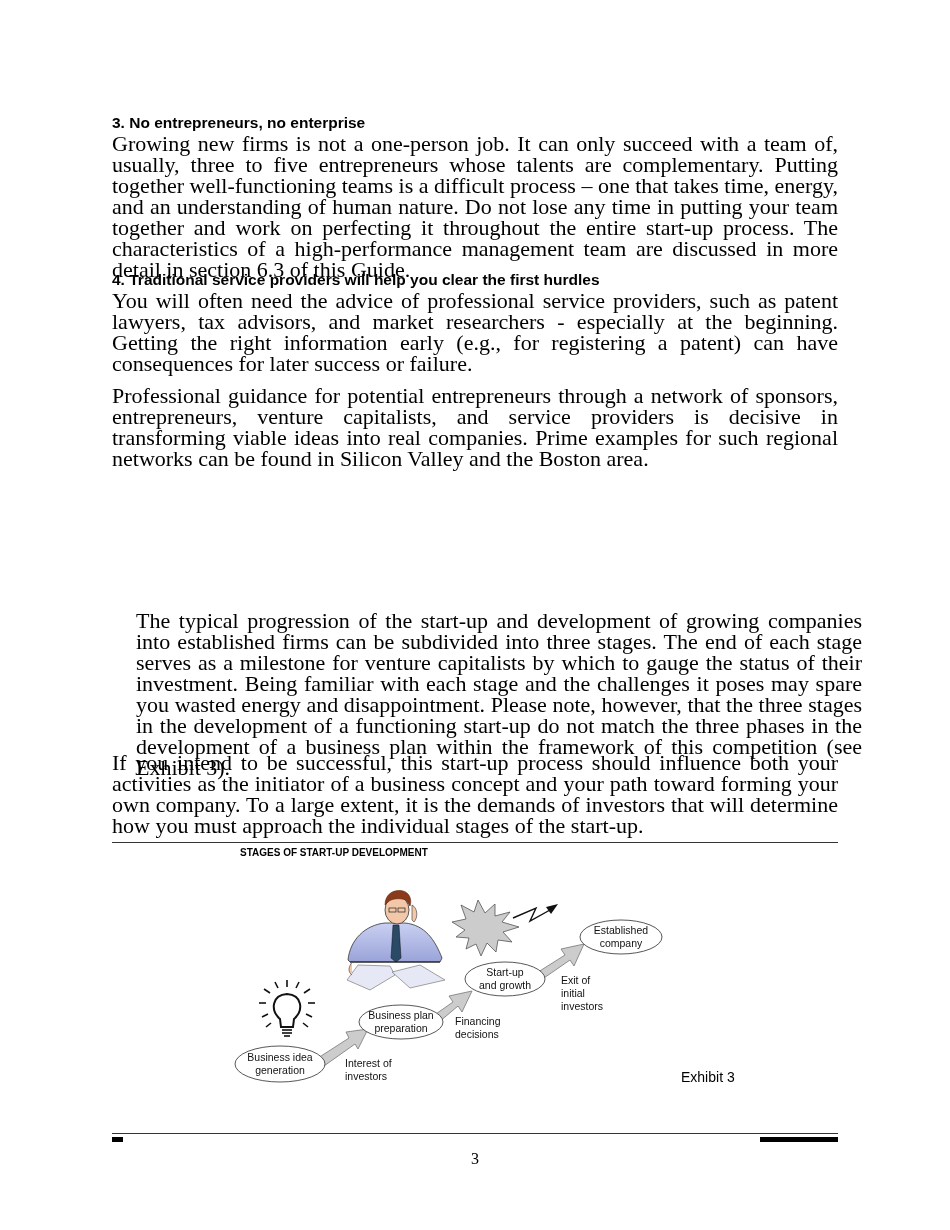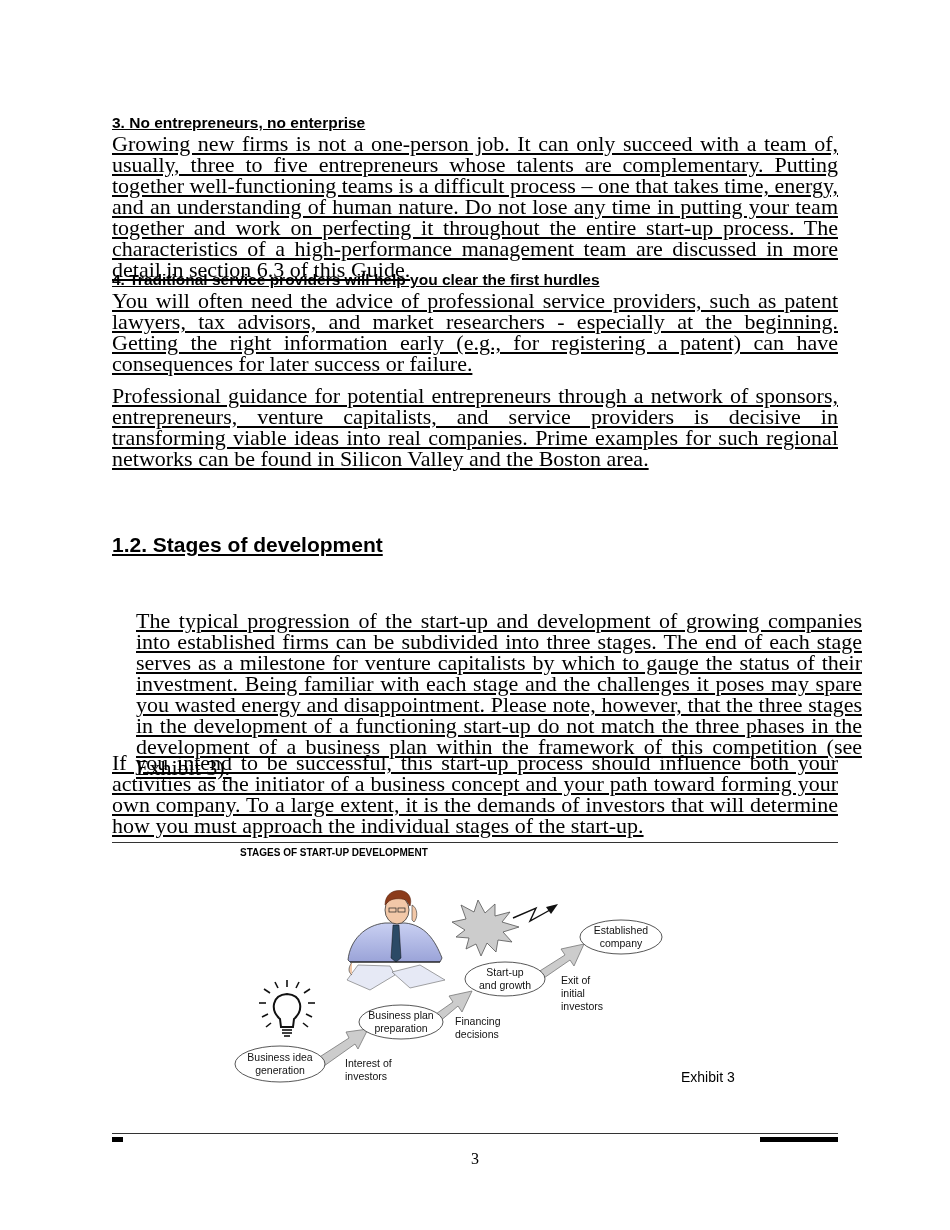--- a/index.html
+++ b/index.html
@@ -1,18 +1,18 @@
 <!DOCTYPE html>
 <html><head>
 <meta charset="utf-8">
 <style>
   html, body { margin: 0; padding: 0; background: #ffffff; }
   body { width: 950px; height: 1230px; position: relative; overflow: hidden; color: #000; }
   .page { position: absolute; left: 0; top: 0; width: 950px; height: 1230px; }
-  .content { position: absolute; left: 112px; width: 726px; text-decoration: underline; }
+  .content { position: absolute; left: 112px; width: 726px; }
   .h3 { font-family: "Liberation Sans", sans-serif; font-weight: bold; font-size: 15.5px; line-height: 20px; margin: 0; }
   .p { font-family: "Liberation Serif", serif; font-size: 22px; line-height: 21px; margin: 0; text-align: justify; }
   .h2 { font-family: "Liberation Sans", sans-serif; font-weight: bold; font-size: 21px; line-height: 26px; margin: 0; }
   .rule-top { position: absolute; left: 112px; width: 726px; top: 842px; height: 0; border-top: 1.5px solid #333; }
   .exhibit-title { position: absolute; left: 240px; top: 847px; font-family: "Liberation Sans", sans-serif; font-weight: bold; font-size: 10px; }
   .diagram { position: absolute; left: 0; top: 0; width: 950px; height: 1230px; pointer-events: none; }
   .diagram * { pointer-events: auto; }
   .exhibit-label { position: absolute; left: 681px; top: 1069px; font-family: "Liberation Sans", sans-serif; font-size: 14px; }
   .footer-rule { position: absolute; left: 112px; width: 726px; top: 1133px; border-top: 1.5px solid #333; }
   .footer-block-left { position: absolute; left: 112px; top: 1137px; width: 11px; height: 5px; background: #000; }
@@ -32,23 +32,20 @@
 
   <div class="content" style="top:270px;">
     <p class="h3">4. Traditional service providers will help you clear the first hurdles</p>
     <p class="p">You will often need the advice of professional service providers, such as patent lawyers, tax advisors, and market researchers - especially at the beginning.  Getting the right information early (e.g., for registering a patent) can have consequences for later success or failure.</p>
   </div>
 
   <div class="content" style="top:385px;">
     <p class="p">Professional guidance for potential entrepreneurs through a network of sponsors, entrepreneurs, venture capitalists, and service providers is decisive in transforming viable ideas into real companies.  Prime examples for such regional networks can be found in Silicon Valley and the Boston area.</p>
   </div>
 
-  <div class="content" style="top:532px;">
-    <p class="h2">1.2. Stages of development</p>
-  </div>
 
   <div class="content" style="top:610px;margin-left:24px;">
     <p class="p">The typical progression of the start-up and development of growing companies into established firms can be subdivided into three stages.  The end of each stage serves as a milestone for venture capitalists by which to gauge the status of their investment.  Being familiar with each stage and the challenges it poses may spare you wasted energy and disappointment.  Please note, however, that the three stages in the development of a functioning start-up do not match the three phases in the development of a business plan within the framework of this competition (see Exhibit 3).</p>
   </div>
 
   <div class="content" style="top:752px;">
     <p class="p">If you intend to be successful, this start-up process should influence both your activities as the initiator of a business concept and your path toward forming your own company.  To a large extent, it is the demands of investors that will determine how you must approach the individual stages of the start-up.</p>
   </div>
 
   <div class="rule-top"></div>

